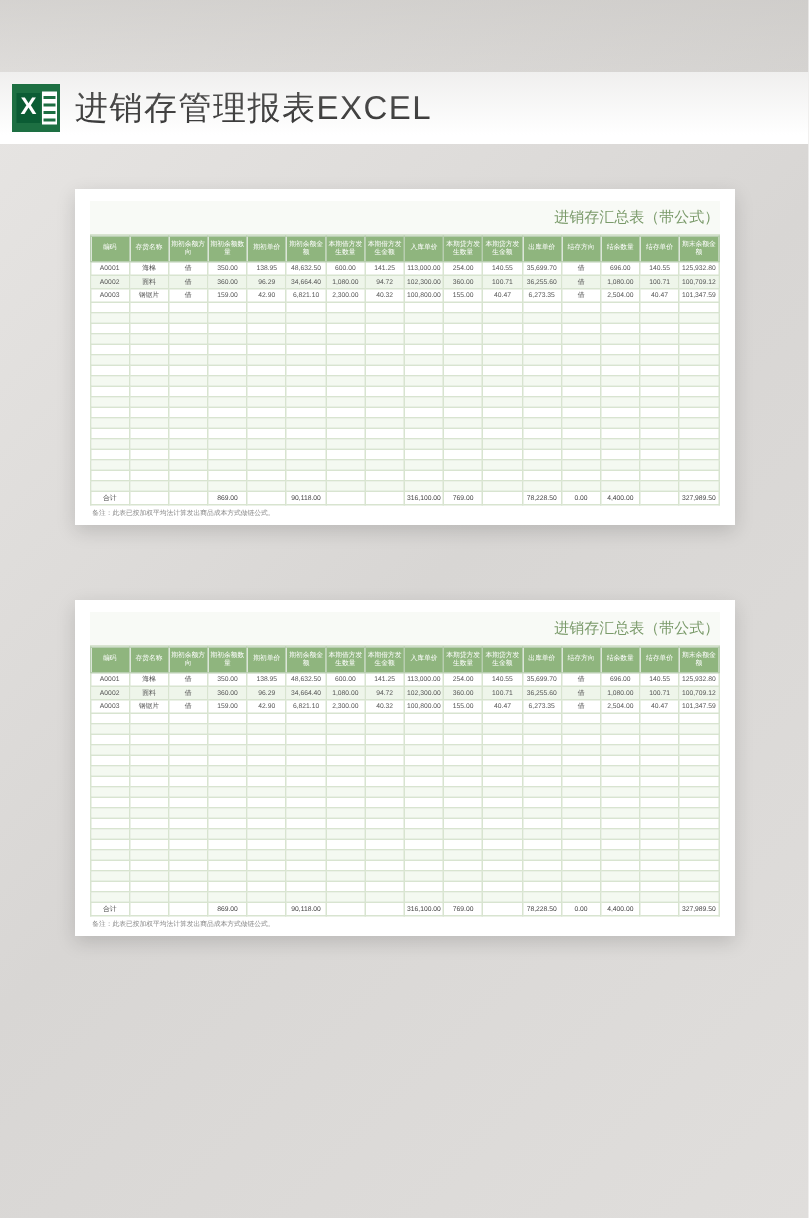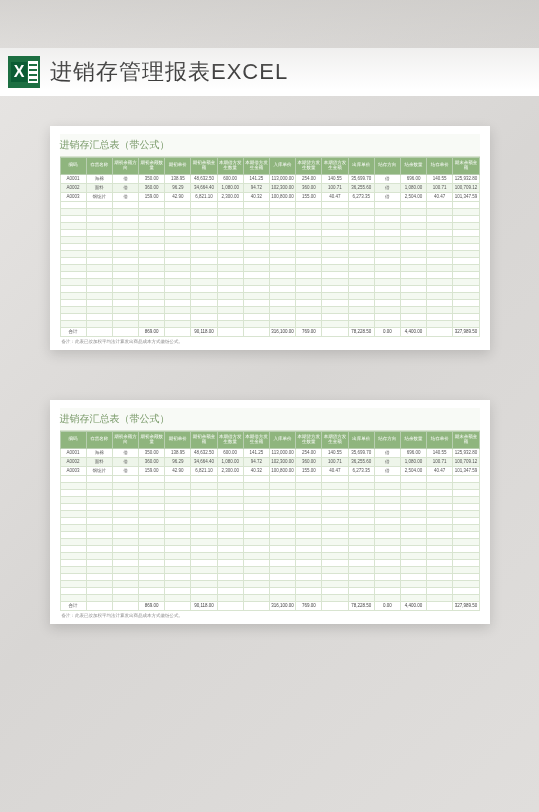--- a/index.html
+++ b/index.html
@@ -69,21 +69,21 @@
     white-space: nowrap;
   }
   .sheet-thumb {
     width: 440px;
     margin: 30px auto 0 auto;
     background: #fff;
     box-shadow: 0 4px 12px rgba(0,0,0,0.15);
     padding: 8px 10px 6px 10px;
   }
   .sheet-title {
-    text-align: left;
+    text-align: right;
     font-size: 10px;
     color: #7a9a6a;
     font-weight: 500;
     padding: 4px 0;
     background: #f8faf6;
     border-bottom: 1px solid #d8e4d0;
   }
   table.data {
     width: 100%;
     border-collapse: collapse;

